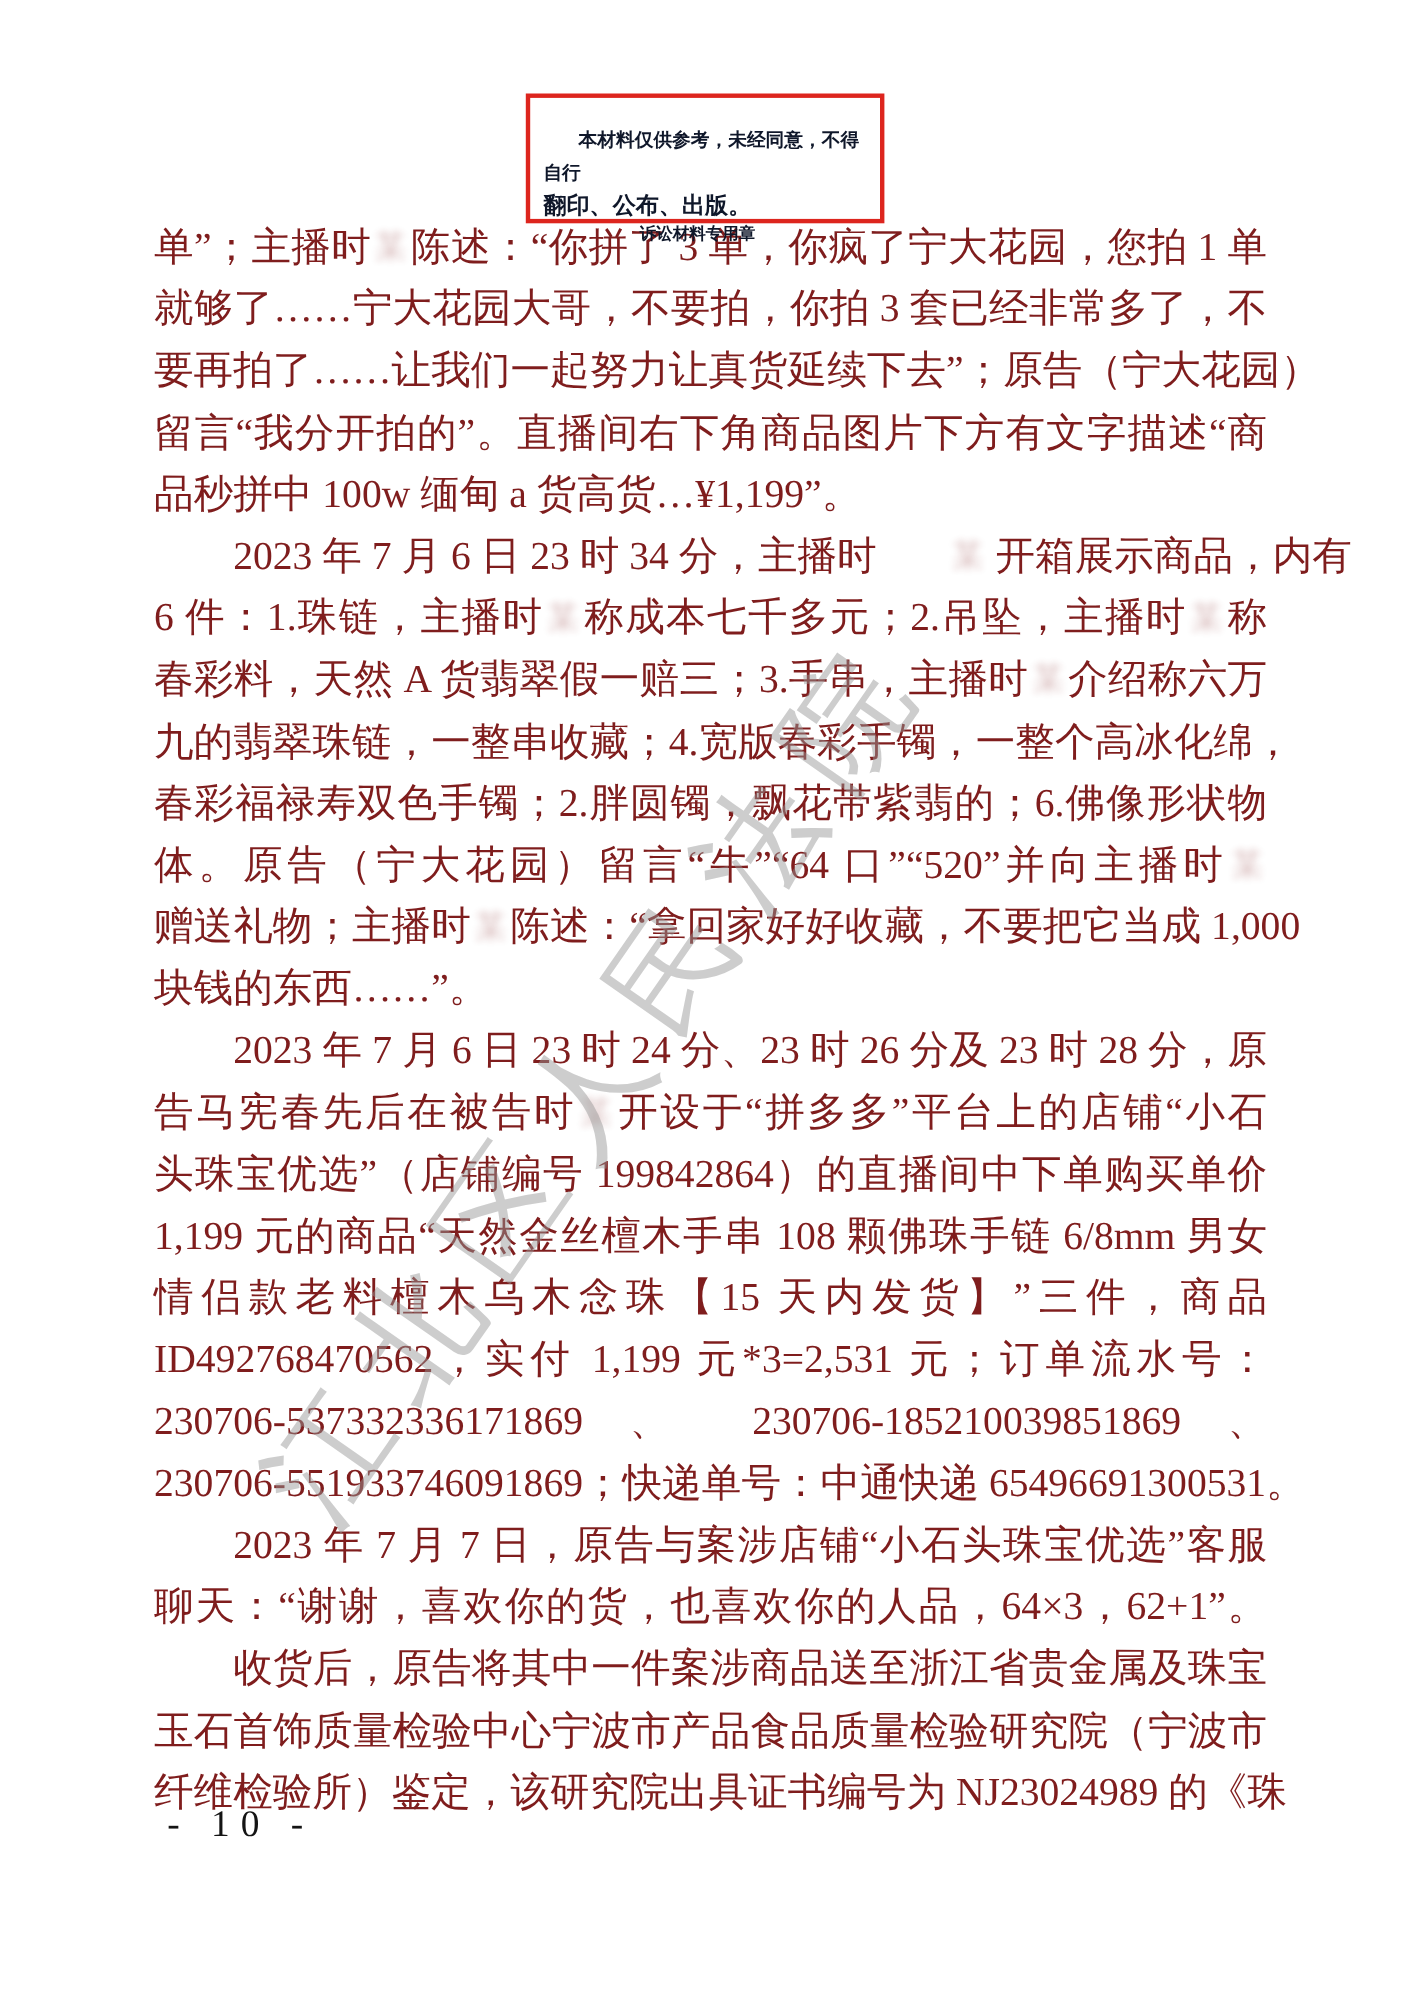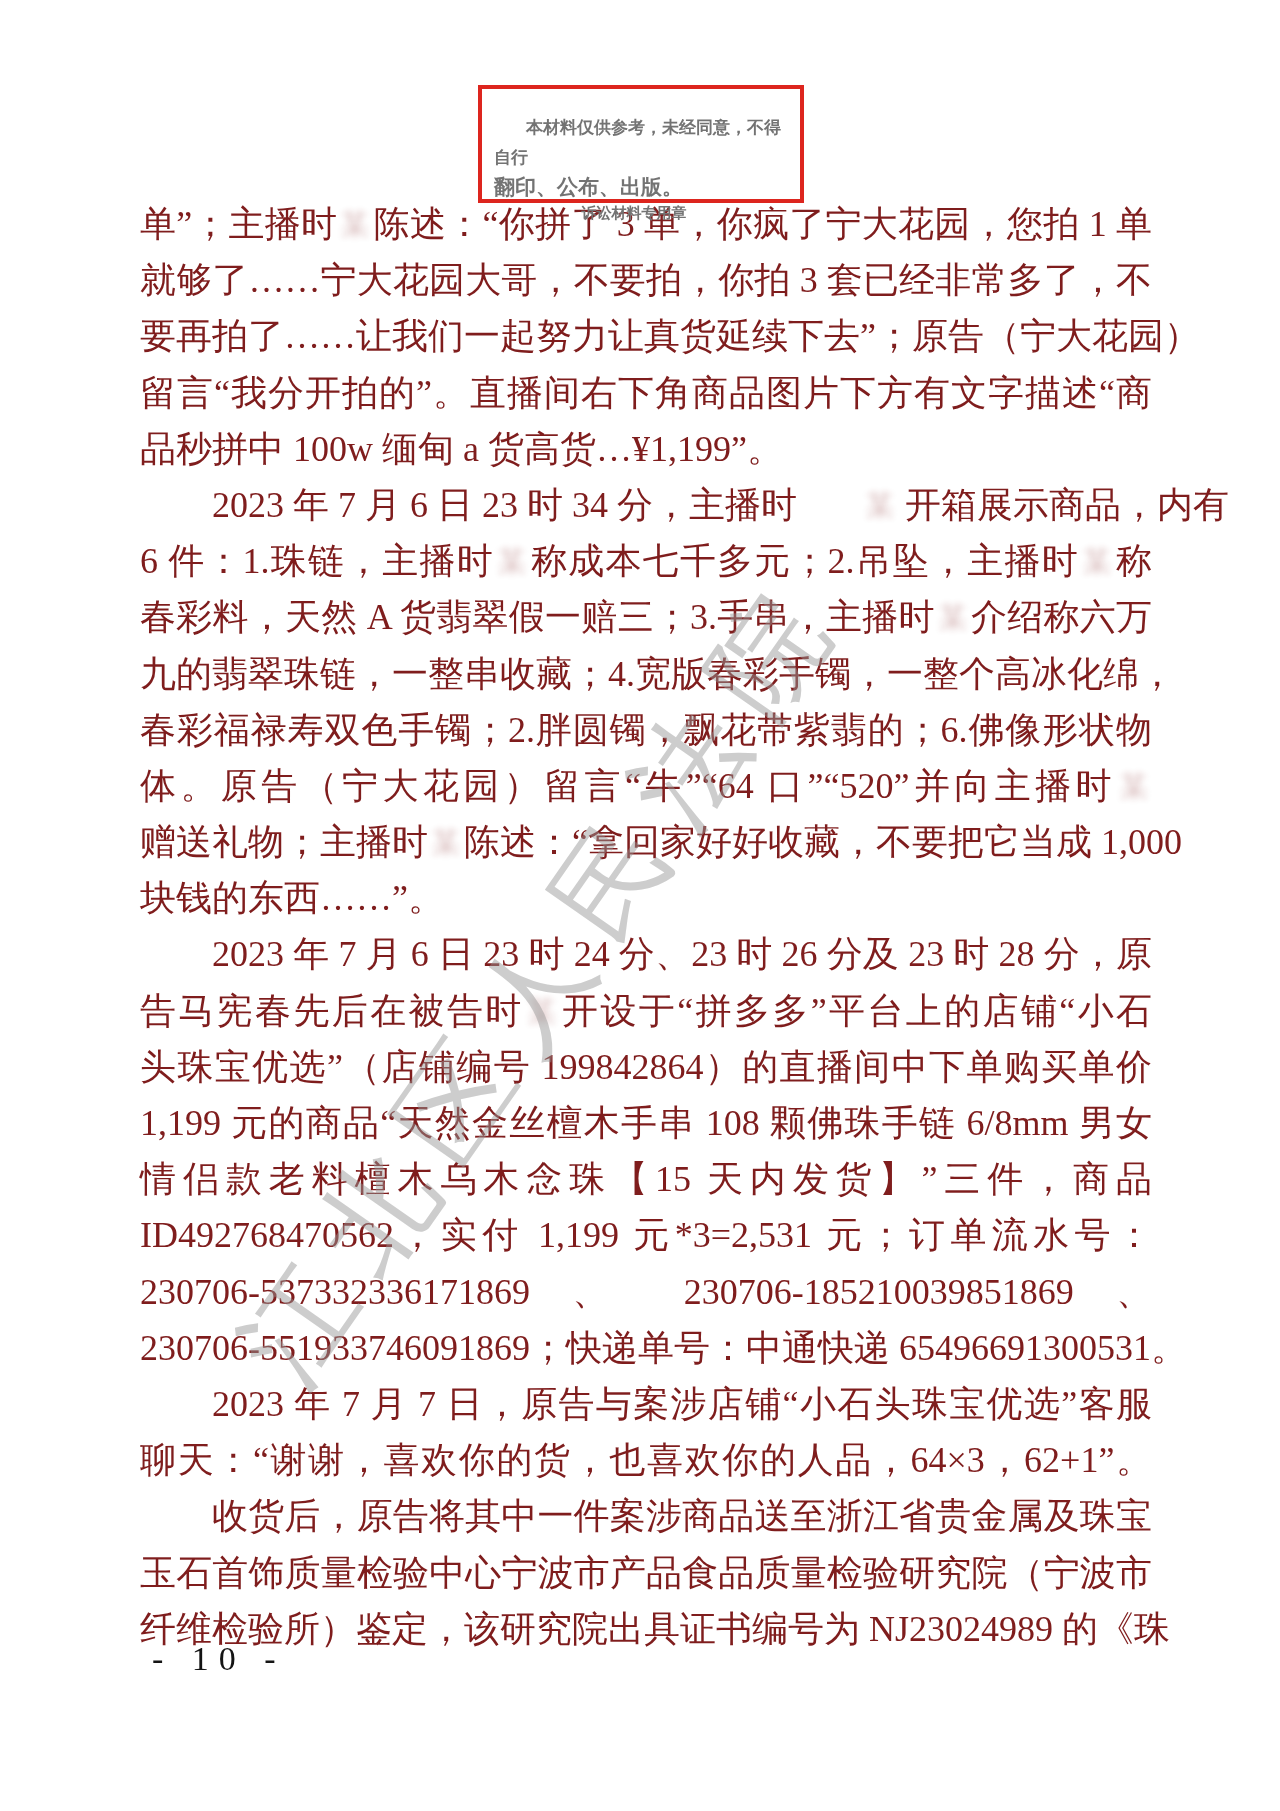--- a/index.html
+++ b/index.html
@@ -30,21 +30,21 @@
     opacity:.30;
     transform:scale(.8);
   }
   
   .stamp{
     position:absolute;left:478px;top:85px;width:326px;height:118px;
     background:#ffffff;
     border:4px solid #dd251e;
     box-sizing:border-box;
     z-index:5;
-    color:#737373;
+    color:#0f172a;
     font-weight:bold;
   }
   .stamp-row1{margin:24px 12px 0 12px;text-indent:32px;font-size:17px;line-height:30px;}
   .stamp-row2{margin:0 12px;font-size:21px;line-height:28px;}
   .stamp-row3{margin:2px 14px 0 0;font-size:15px;line-height:20px;text-align:center;}
   
   .watermark{
     position:absolute;left:268px;top:1296px;
     font-size:112px;letter-spacing:24px;
     color:rgba(150,150,150,0.48);

